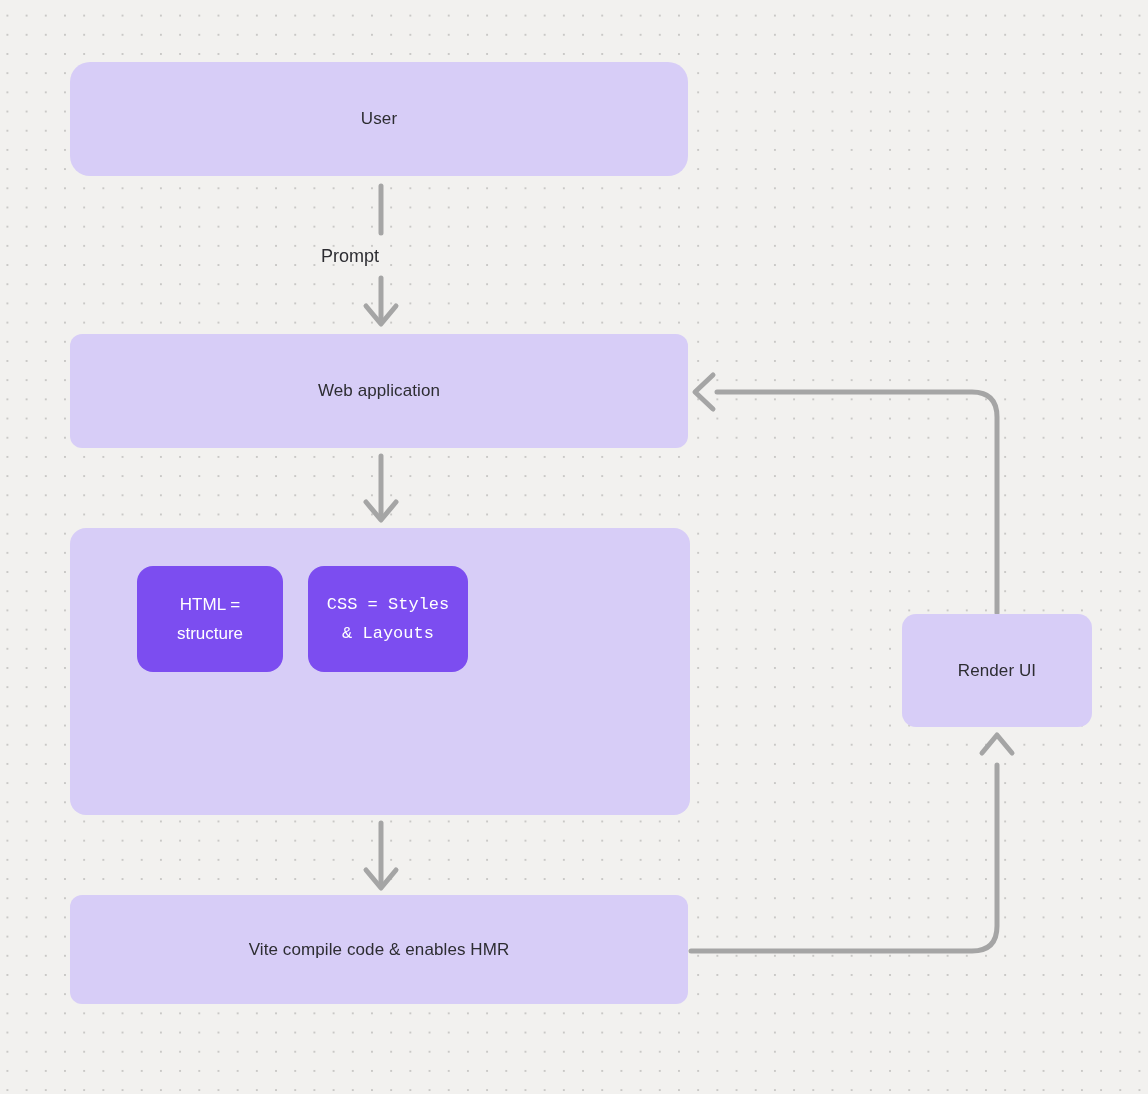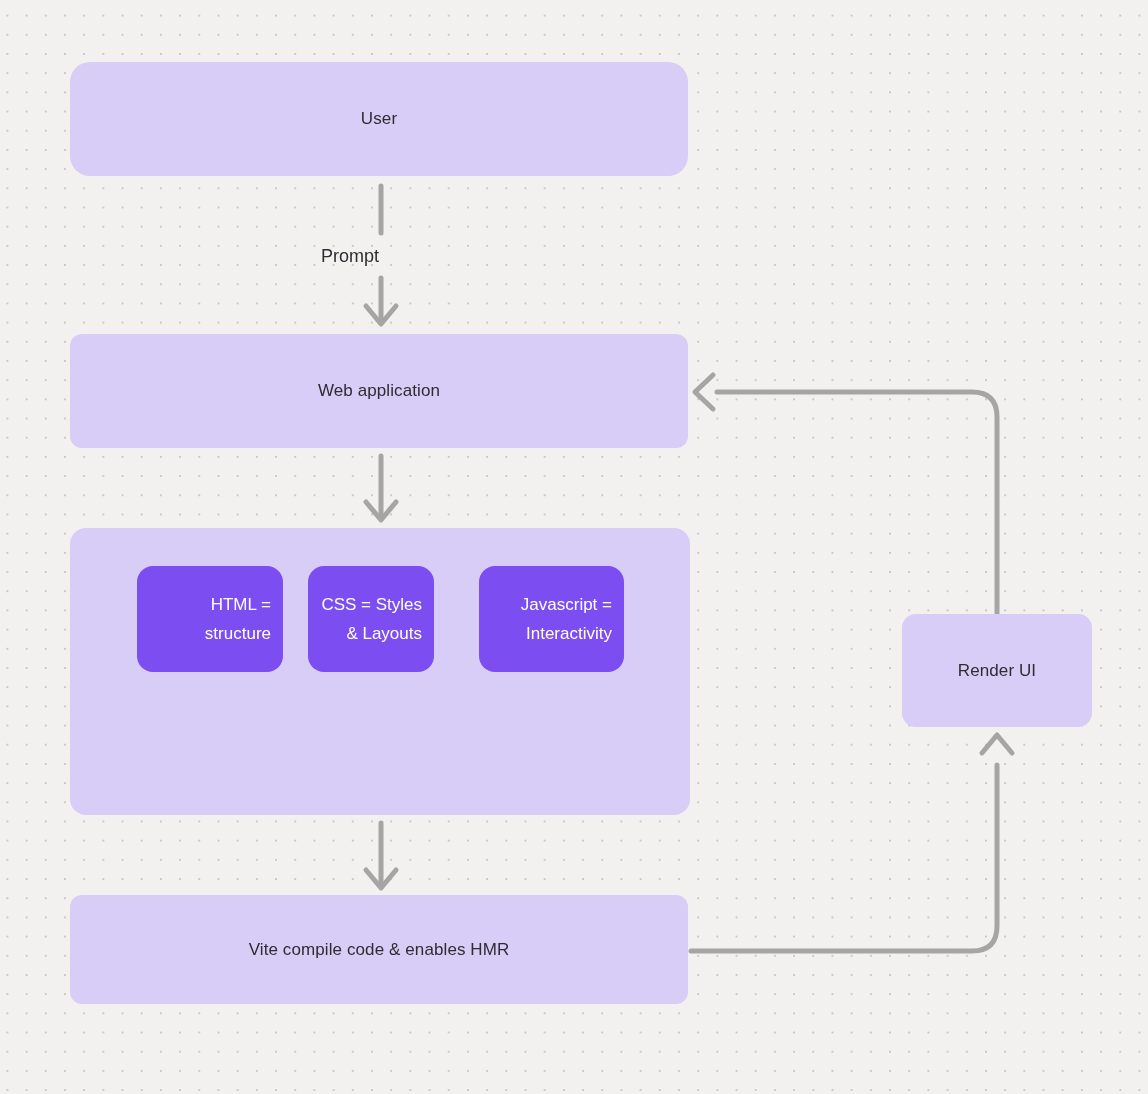--- a/index.html
+++ b/index.html
@@ -56,21 +56,21 @@
     background: var(--node-fill);
     border-radius: 16px;
   }
   .node-accent {
     position: absolute;
     background: var(--accent-fill);
     border-radius: 16px;
     display: flex;
     align-items: center;
     justify-content: center;
-    text-align: right;
+    text-align: center;
     color: var(--text-light);
     font-size: 17px;
     line-height: 29px;
     padding: 0 12px;
   }
   .container-label {
     position: absolute;
     left: 70px;
     top: 719px;
     width: 620px;
@@ -120,27 +120,24 @@
   <div class="node" style="left:70px; top:334px; width:618px; height:114px;">
     <span>Web application</span>
   </div>
 
   <div class="node-container" style="left:70px; top:528px; width:620px; height:287px;"></div>
 
   <div class="node-accent" style="left:137px; top:566px; width:146px; height:106px;">
     <span>HTML = structure</span>
   </div>
 
-  <div class="node-accent" style="left:308px; top:566px; width:126px; height:106px;">
+  <div class="node-accent" style="left:308px; top:566px; width:160px; height:106px;font-family:Liberation Mono, monospace;">
     <span>CSS = Styles &amp; Layouts</span>
   </div>
 
-  <div class="node-accent" style="left:479px; top:566px; width:145px; height:106px;">
-    <span>Javascript = Interactivity</span>
-  </div>
 
 
   <div class="node" style="left:70px; top:895px; width:618px; height:109px;">
     <span>Vite compile code &amp; enables HMR</span>
   </div>
 
   <div class="node" style="left:902px; top:614px; width:190px; height:113px; border-radius:14px;">
     <span>Render UI</span>
   </div>
 

